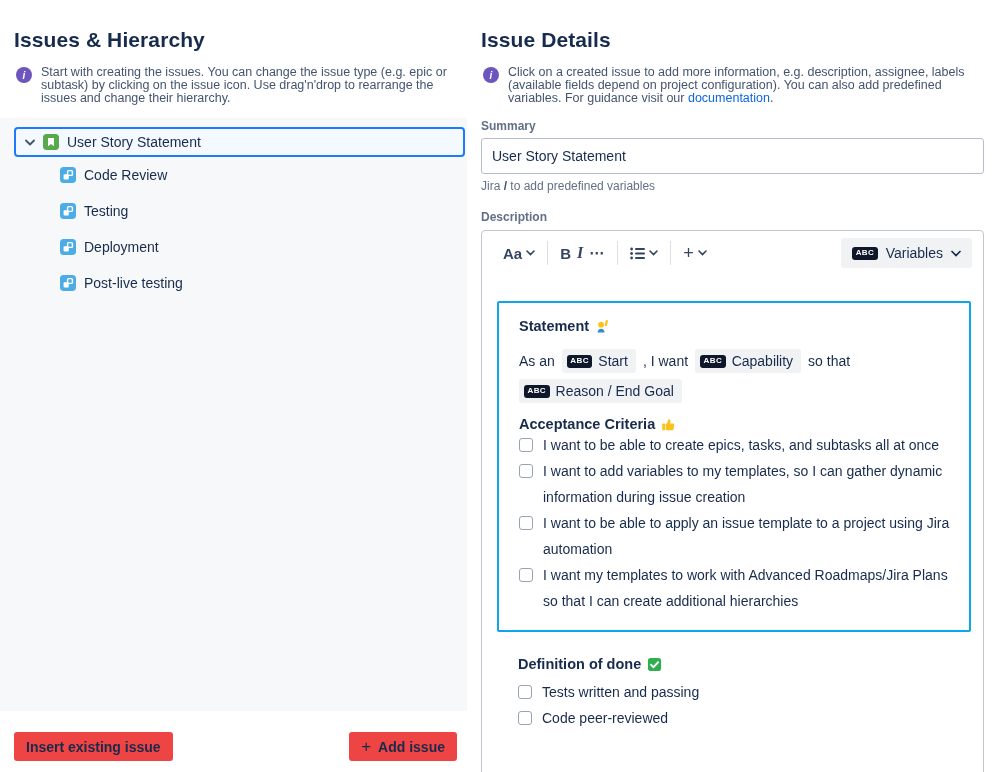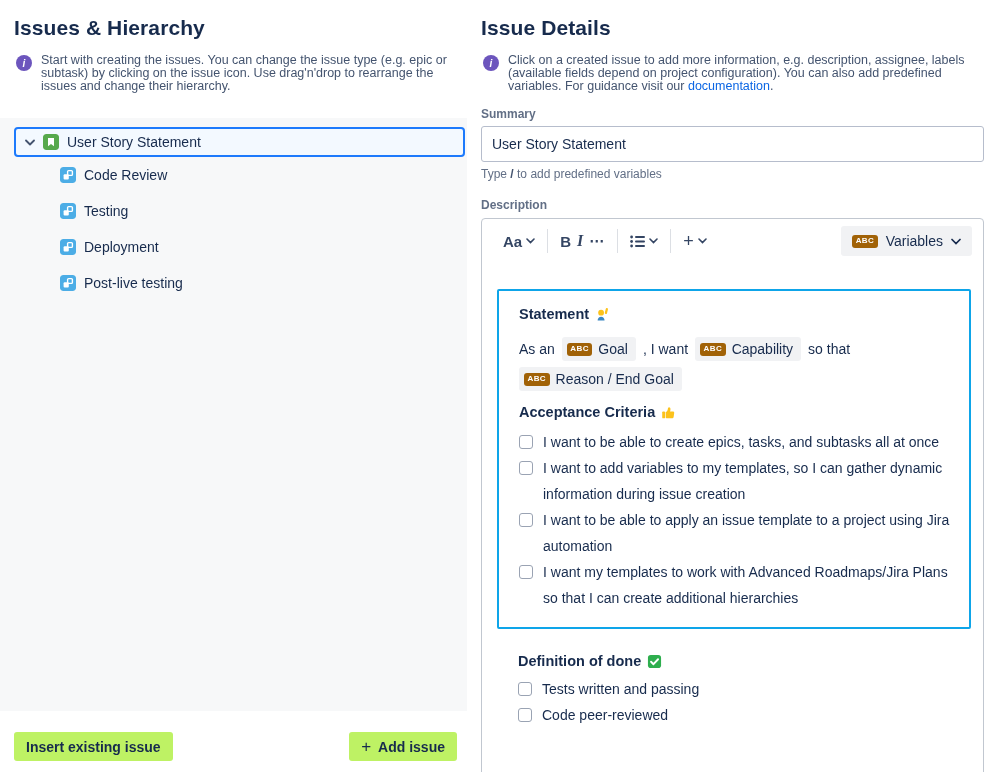--- a/index.html
+++ b/index.html
@@ -3,21 +3,21 @@
 <meta charset="utf-8">
 <style>
   * { margin:0; padding:0; box-sizing:border-box; }
   html,body { width:999px; height:772px; overflow:hidden; background:#fff;
     font-family:"Liberation Sans", sans-serif; color:#172B4D; }
 
   .panel { position:absolute; top:0; height:772px; }
   .left-panel  { left:0;   width:467px; }
   .right-panel { left:481px; width:504px; }
 
-  h1.pane-title { font-size:21px; font-weight:700; color:#172B4D; padding:16px 0 0 14px; letter-spacing:.1px; }
+  h1.pane-title { font-size:21px; font-weight:700; color:#172B4D; padding:28px 0 0 14px; letter-spacing:.1px; }
   .right-panel h1.pane-title { padding-left:0; }
 
   .info-row { display:flex; gap:9px; padding:14px 6px 0 16px; }
   .right-panel .info-row { padding-left:2px; }
   .info-icon { width:16px; height:16px; min-width:16px; border-radius:50%; background:#6C55BD;
     color:#fff; font-size:10px; font-weight:700; display:flex; align-items:center; justify-content:center;
     font-style:italic; margin-top:1px; }
   .info-text { font-size:12.5px; line-height:13px; color:#44546F; }
   .info-text a { color:#0B66E4; text-decoration:none; }
 
@@ -25,21 +25,21 @@
   .tree { position:absolute; left:0; right:0; top:118px; bottom:61px; background:#F7F8F9;
     padding:9px 2px 0 14px; }
   .tree-selected { height:30px; display:flex; align-items:center; gap:8px; padding:0 9px;
     background:#F3F9FF; border:2px solid #1D7AFC; border-radius:4px; }
   .chevron-sm svg { display:block; }
   .issue-icon { width:16px; height:16px; min-width:16px; border-radius:3px; display:block; }
   .tree-label { font-size:14px; color:#172B4D; }
   .tree-row { height:36px; display:flex; align-items:center; gap:8px; padding-left:46px; }
 
   .left-footer { position:absolute; left:14px; right:10px; bottom:11px; display:flex; justify-content:space-between; }
-  .btn { background:#bef264; border:none; border-radius:3px; height:29px; padding:0 12px;
+  .btn { background:#ef4444; border:none; border-radius:3px; height:29px; padding:0 12px;
     font-family:inherit; font-size:14px; font-weight:600; color:#172B4D; display:flex; align-items:center; gap:7px; cursor:pointer; }
   .btn .plus { font-size:17px; font-weight:400; line-height:1; }
 
   
   .field-label { font-size:12px; font-weight:600; color:#626F86; margin-top:14px; }
   .summary-input { width:503px; height:36px; margin-top:5px; border:1px solid #B6BDCC; border-radius:3px;
     padding:0 10px; font-family:inherit; font-size:14px; color:#172B4D; background:#fff; }
   .helper { font-size:12px; color:#626F86; margin-top:5px; }
   .helper b { color:#44546F; font-weight:700; }
 
@@ -48,30 +48,30 @@
   .tb-btn { display:flex; align-items:center; gap:4px; background:none; border:none; cursor:pointer;
     font-family:inherit; color:#344563; padding:4px 3px; border-radius:3px; }
   .tb-txt { font-size:15px; font-weight:600; color:#344563; }
   .tb-bold { font-size:15px; font-weight:800; }
   .tb-italic { font-family:"Liberation Serif", serif; font-style:italic; font-size:16px; font-weight:700; }
   .tb-more { font-size:15px; font-weight:800; letter-spacing:1px; }
   .tb-sep { width:1px; height:24px; background:#DCDFE4; margin:0 9px; }
   .variables-btn { margin-left:auto; display:flex; align-items:center; gap:8px; background:#F1F2F4;
     border:none; border-radius:3px; padding:7px 11px; font-family:inherit; font-size:14px; font-weight:500;
     color:#172B4D; cursor:pointer; }
-  .abc-badge { background:#a16207; color:#fff; font-size:8px; font-weight:700; letter-spacing:.4px;
+  .abc-badge { background:#0f172a; color:#fff; font-size:8px; font-weight:700; letter-spacing:.4px;
     padding:2.5px 3.5px; border-radius:3px; line-height:1; }
 
   .editor-content { padding:0 12px 0 15px; font-size:14px; }
   .red-box { border:2px solid #0ea5e9; border-radius:2px; margin-top:26px; padding:2px 18px 16px 20px; }
   .section-h { font-size:14.5px; font-weight:700; color:#172B4D; display:flex; align-items:center; gap:6px; }
   .red-box .section-h { margin-top:13px; }
   .statement-line { display:flex; flex-wrap:wrap; align-items:center; column-gap:7px; row-gap:6px; margin-top:15px; }
   .chip { display:inline-flex; align-items:center; gap:6px; background:#F1F2F4; border-radius:3px; padding:4px 8px 4px 5px; }
-  .check-list { margin-top:9px; }
+  .check-list { }
   .check-item { display:flex; gap:10px; }
   .check-label { line-height:26px; color:#172B4D; }
   .checkbox { width:14px; height:14px; min-width:14px; border:1px solid #9AA3B3; border-radius:3px;
     background:#fff; margin-top:6px; cursor:pointer; }
   .acc-heading { margin-top:18px; }
   .dod-section { margin-left:21px; margin-top:24px; }
   .dod-section .check-list { margin-top:7px; }
   .emoji svg { display:block; }
 </style>
 </head>
@@ -147,21 +147,21 @@
 <div class="panel right-panel">
   <h1 class="pane-title">Issue Details</h1>
 
   <div class="info-row">
     <span class="info-icon">i</span>
     <p class="info-text"><span>Click on a created issue to add more information, e.g. description, assignee, labels (available fields depend on project configuration). You can also add predefined variables. For guidance visit our </span><a href="#">documentation</a><span>.</span></p>
   </div>
 
   <div class="field-label">Summary</div>
   <input class="summary-input" type="text" value="User Story Statement" style="">
-  <div class="helper"><span>Type </span><b>/</b><span> to add predefined variables</span></div>
+  <div class="helper"><span>Jira </span><b>/</b><span> to add predefined variables</span></div>
 
   <div class="field-label" style="margin-top:17px;">Description</div>
 
   <div class="editor">
     <div class="toolbar">
       <button class="tb-btn">
         <span class="tb-txt">Aa</span>
         <svg width="9" height="6" viewBox="0 0 9 6">
             <path d="M1 1l3.5 3.5L8 1" stroke="#344563" stroke-width="1.6" fill="none" stroke-linecap="round"></path>
           </svg>
@@ -215,21 +215,21 @@
               <rect x="11" y="1" width="2.4" height="6.5" rx="1.2" fill="#FCC21B" transform="rotate(14 12 4)"></rect>
               <circle cx="6.5" cy="6" r="3.1" fill="#FCC21B"></circle>
               <path d="M2.8 14.5c0-2.6 1.7-4.2 3.7-4.2s3.7 1.6 3.7 4.2z" fill="#3B88C3"></path>
             </svg>
           </span>
         </div>
         <div class="statement-line">
           <span>As an</span>
           <span class="chip">
             <span class="abc-badge">ABC</span>
-            <span>Goal</span>
+            <span>Start</span>
           </span>
           <span>, I want</span>
           <span class="chip">
             <span class="abc-badge">ABC</span>
             <span>Capability</span>
           </span>
           <span>so that</span>
           <span class="chip">
             <span class="abc-badge">ABC</span>
             <span>Reason / End Goal</span>

